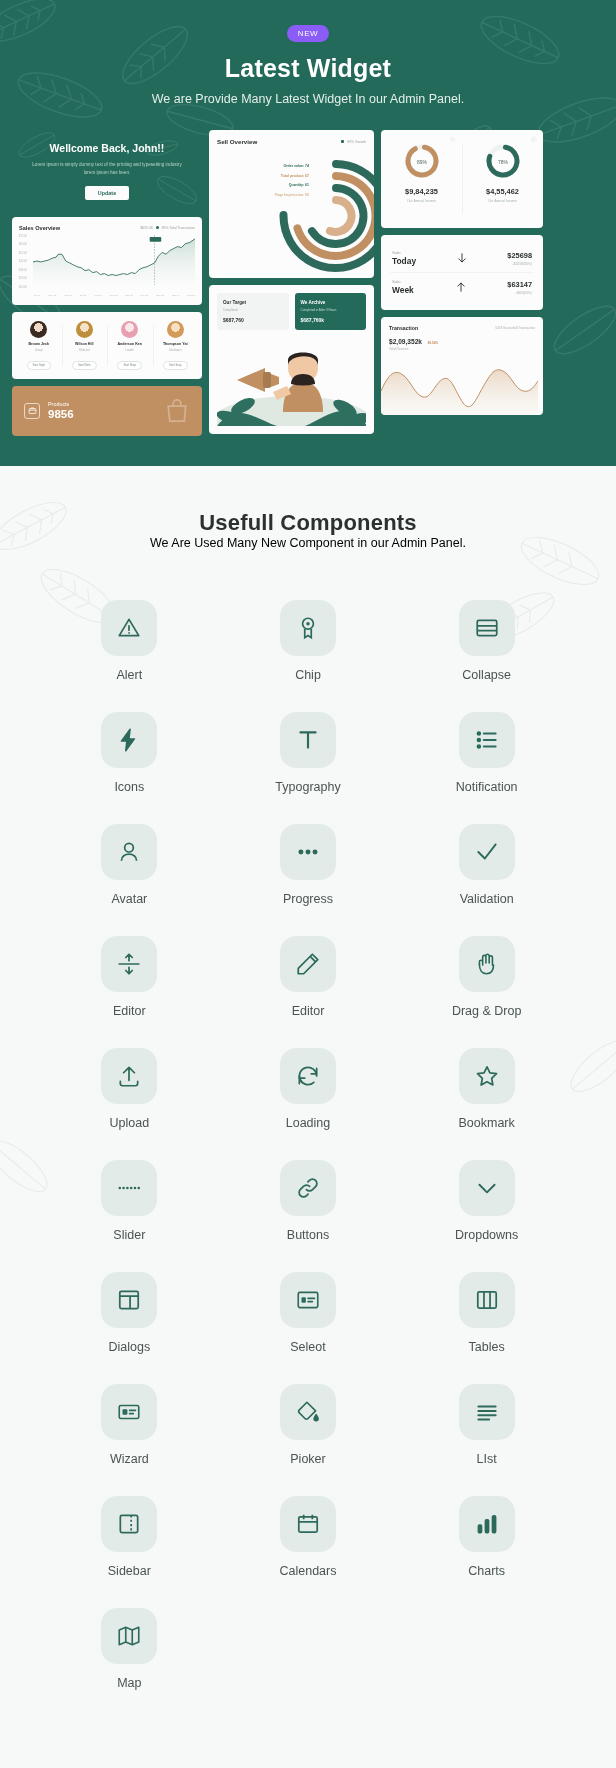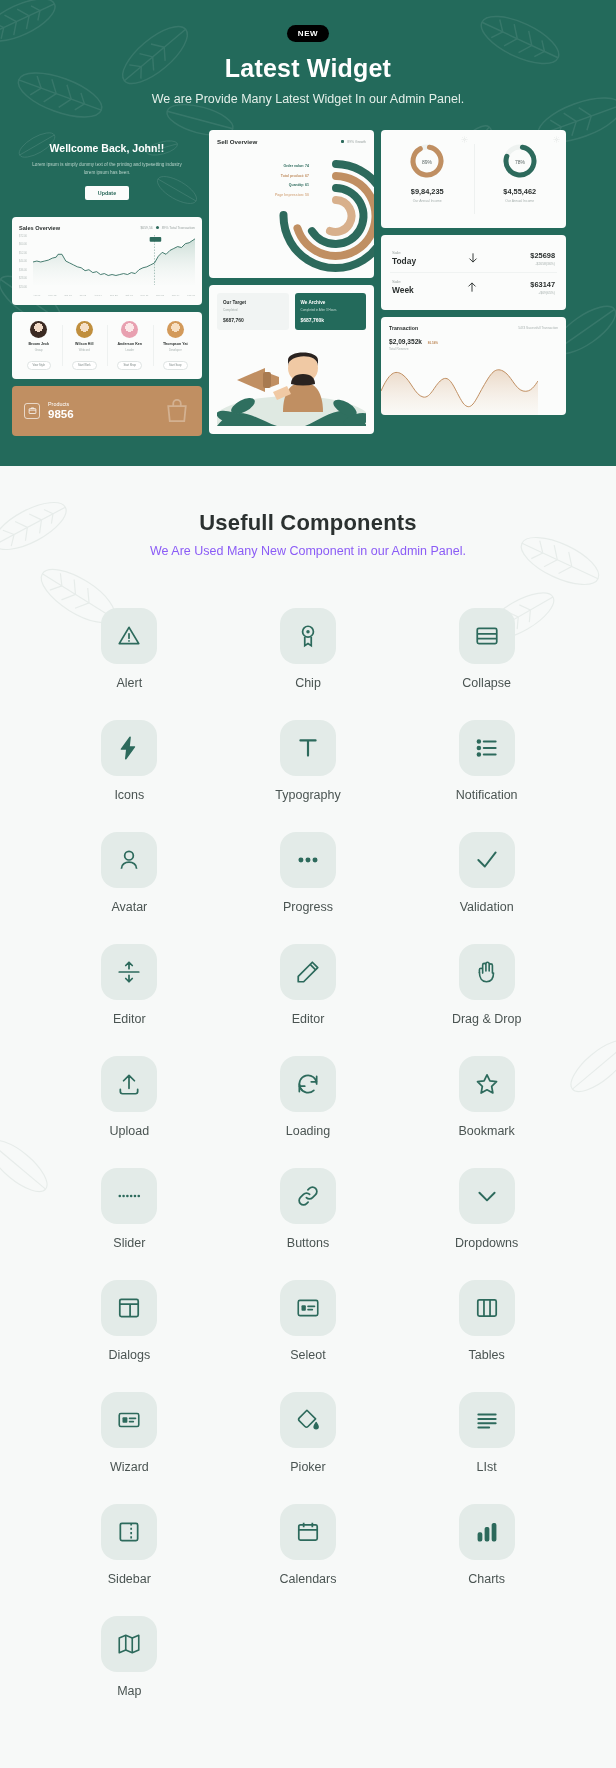--- a/index.html
+++ b/index.html
@@ -17,24 +17,24 @@
     background: #236a5b;
     padding: 22px 0 30px 0;
     overflow: hidden;
   }
   .hero-leaves { position: absolute; inset: 0; pointer-events: none; opacity: .09; }
   .hero-inner { position: relative; z-index: 2; }
 
   .badge-wrap { text-align: center; }
   .badge {
     display: inline-block;
-    background: #000000;
+    background: #8b5cf6;
     color: #fff;
     font-size: 8px;
-    font-weight: bold;
+    font-weight: normal;
     letter-spacing: .6px;
     padding: 4px 11px;
     border-radius: 10px;
   }
   .hero-title {
     text-align: center;
     color: #fff;
     font-size: 25px;
     font-weight: bold;
     margin-top: 12px;
@@ -52,21 +52,21 @@
   .dash {
     position: relative;
     z-index: 2;
     margin: 24px 12px 0 12px;
     display: flex;
     gap: 7px;
     align-items: flex-start;
   }
   .col-left  { width: 190px; display: flex; flex-direction: column; gap: 7px; }
   .col-mid   { width: 165px; display: flex; flex-direction: column; gap: 7px; }
-  .col-right { width: 185px; display: flex; flex-direction: column; gap: 7px; }
+  .col-right { width: 162px; display: flex; flex-direction: column; gap: 7px; }
 
   .card {
     background: #fbfcfb;
     border-radius: 4px;
     overflow: hidden;
     position: relative;
   }
 
   
   .welcome {
@@ -185,21 +185,21 @@
     position: relative;
     background: #f7f9f8;
     padding: 44px 0 36px 0;
     overflow: hidden;
   }
   .comp-leaves { position: absolute; inset: 0; pointer-events: none; opacity: .40; }
   .comp-inner { position: relative; z-index: 2; }
   .comp-title {
     text-align: center; font-size: 22px; font-weight: bold; color: #2b3130; letter-spacing: .2px;
   }
-  .comp-sub { text-align: center; font-size: 12.5px; color: #8b5cf6; margin-top: 8px; }
+  .comp-sub { text-align: center; font-size: 12.5px; color: #000000; margin-top: 0; }
 
   .grid {
     margin-top: 50px;
     display: grid;
     grid-template-columns: repeat(3, 1fr);
     row-gap: 30px;
     padding: 0 40px;
   }
   .gi { text-align: center; }
   .gi-box {

